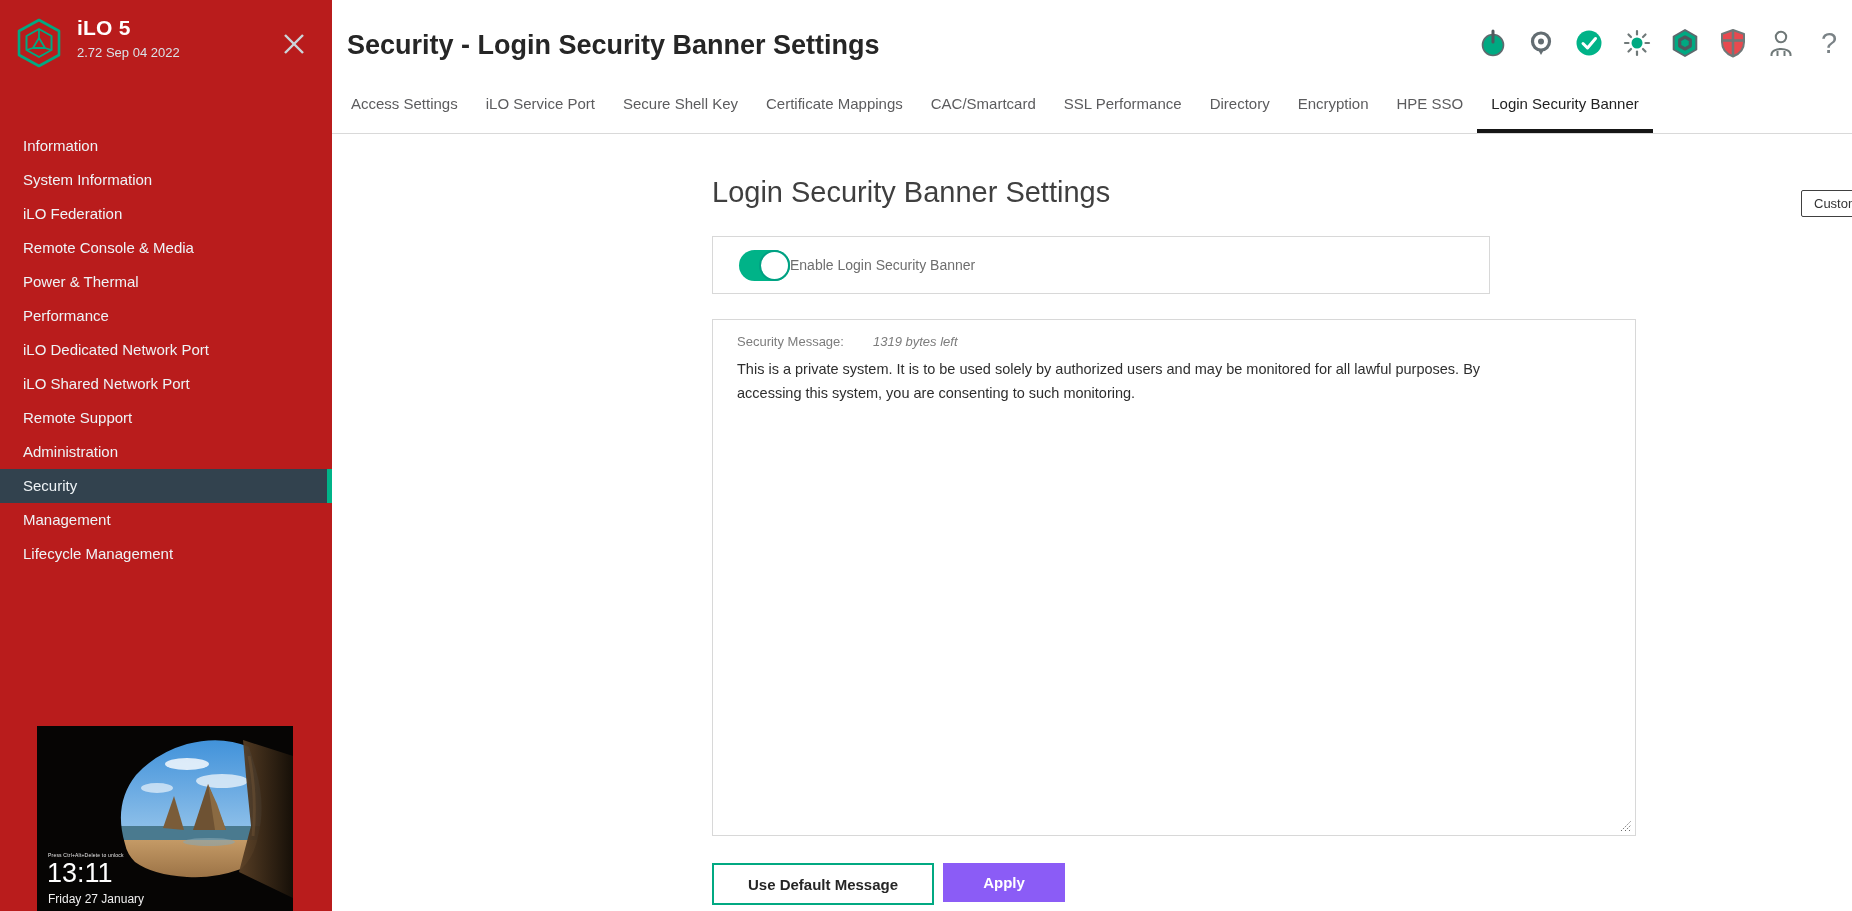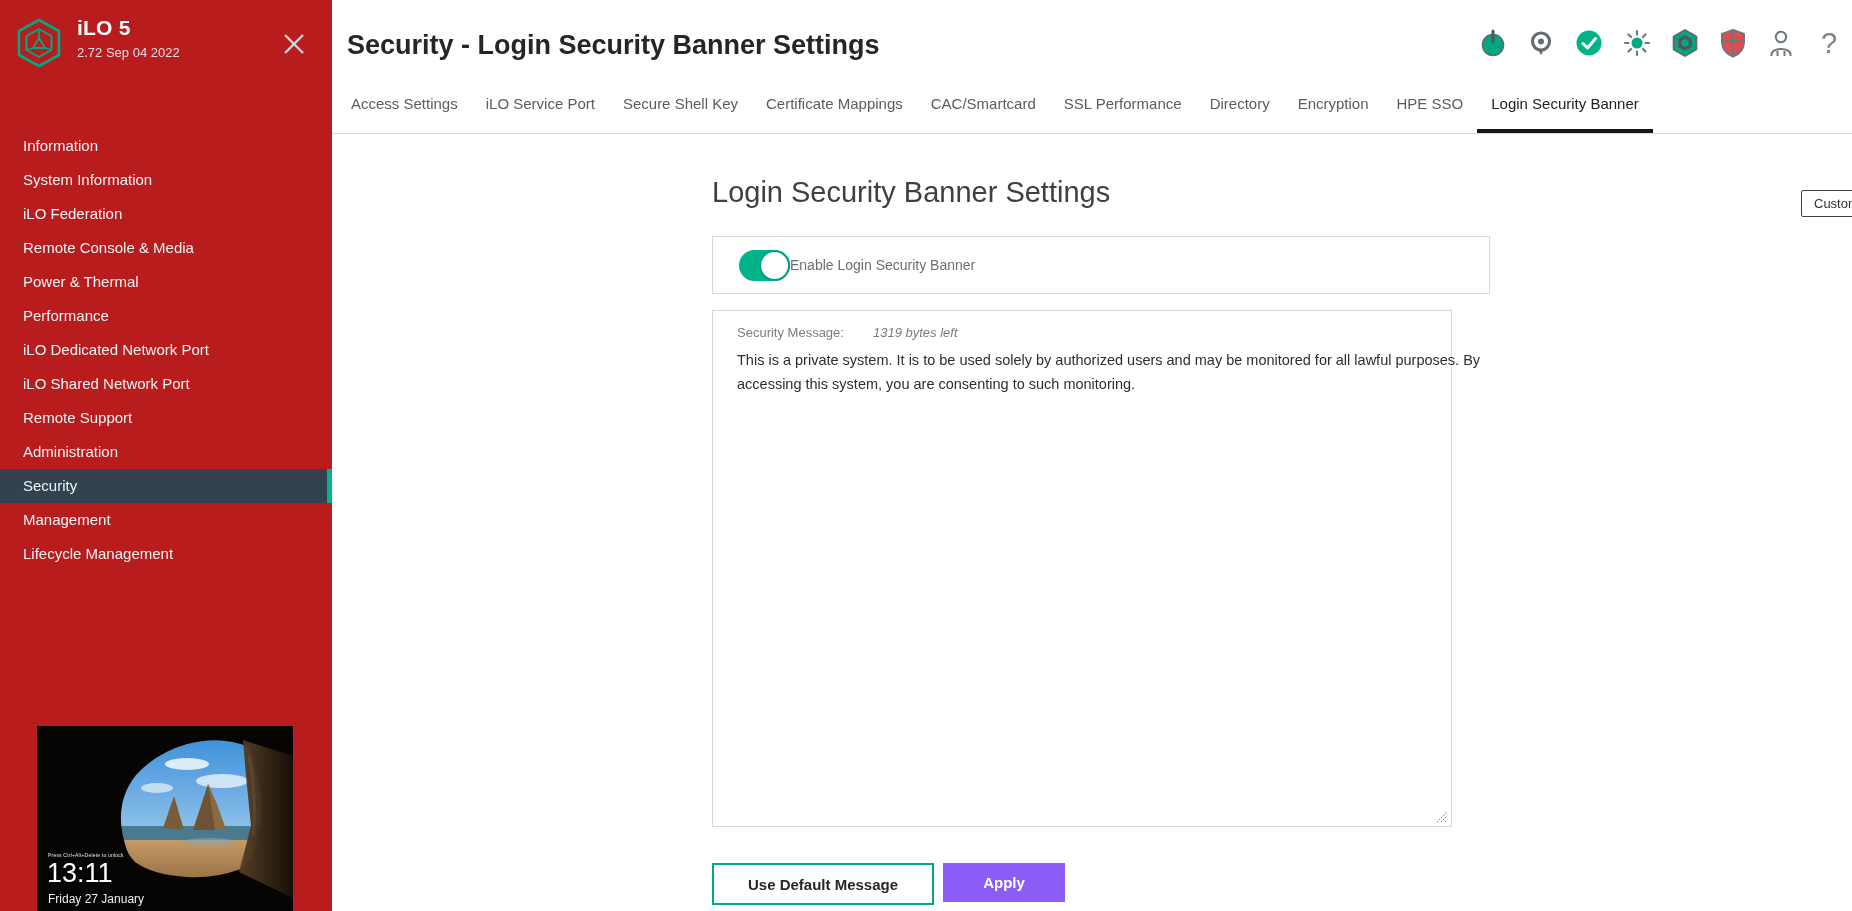--- a/index.html
+++ b/index.html
@@ -55,21 +55,21 @@
             font-family:"Liberation Sans", sans-serif; }
 
   .toggle-card { position:absolute; left:380px; top:236px; width:778px; height:58px;
             border:1px solid #d8d8d8; display:flex; align-items:center; }
   .toggle { position:relative; margin-left:26px; width:51px; height:31px;
             border-radius:16px; background:#00b388; cursor:pointer; flex:none; }
   .toggle .knob { position:absolute; right:0px; top:0px; width:31px; height:31px;
             border-radius:50%; background:#fff; border:2px solid #00a183; }
   .toggle-label { font-size:14px; color:#6e6e6e; }
 
-  .msg-card { position:absolute; left:380px; top:310px; width:740px; height:517px;
+  .msg-card { position:absolute; left:380px; top:319px; width:924px; height:517px;
             border:1px solid #d8d8d8; cursor:text; }
   .msg-label-row { position:absolute; left:24px; top:14px; font-size:13px; color:#7c7c7c; }
   .bytes-left { position:absolute; left:160px; top:14px; font-size:13px; font-style:italic; color:#7c7c7c; }
   .msg-text { position:absolute; left:24px; top:38px; width:745px; font-size:14.5px;
             line-height:23.5px; color:#2e2e2e; }
   .resize-handle { position:absolute; right:3px; bottom:3px; width:14px; height:14px; cursor:nwse-resize; }
 
   .btn-row { position:absolute; left:380px; top:863px; display:flex; gap:9px; }
   .btn-secondary { width:222px; height:42px; background:#fff; border:2px solid #01a982;
             font-size:15px; font-weight:bold; color:#262626; cursor:pointer;

